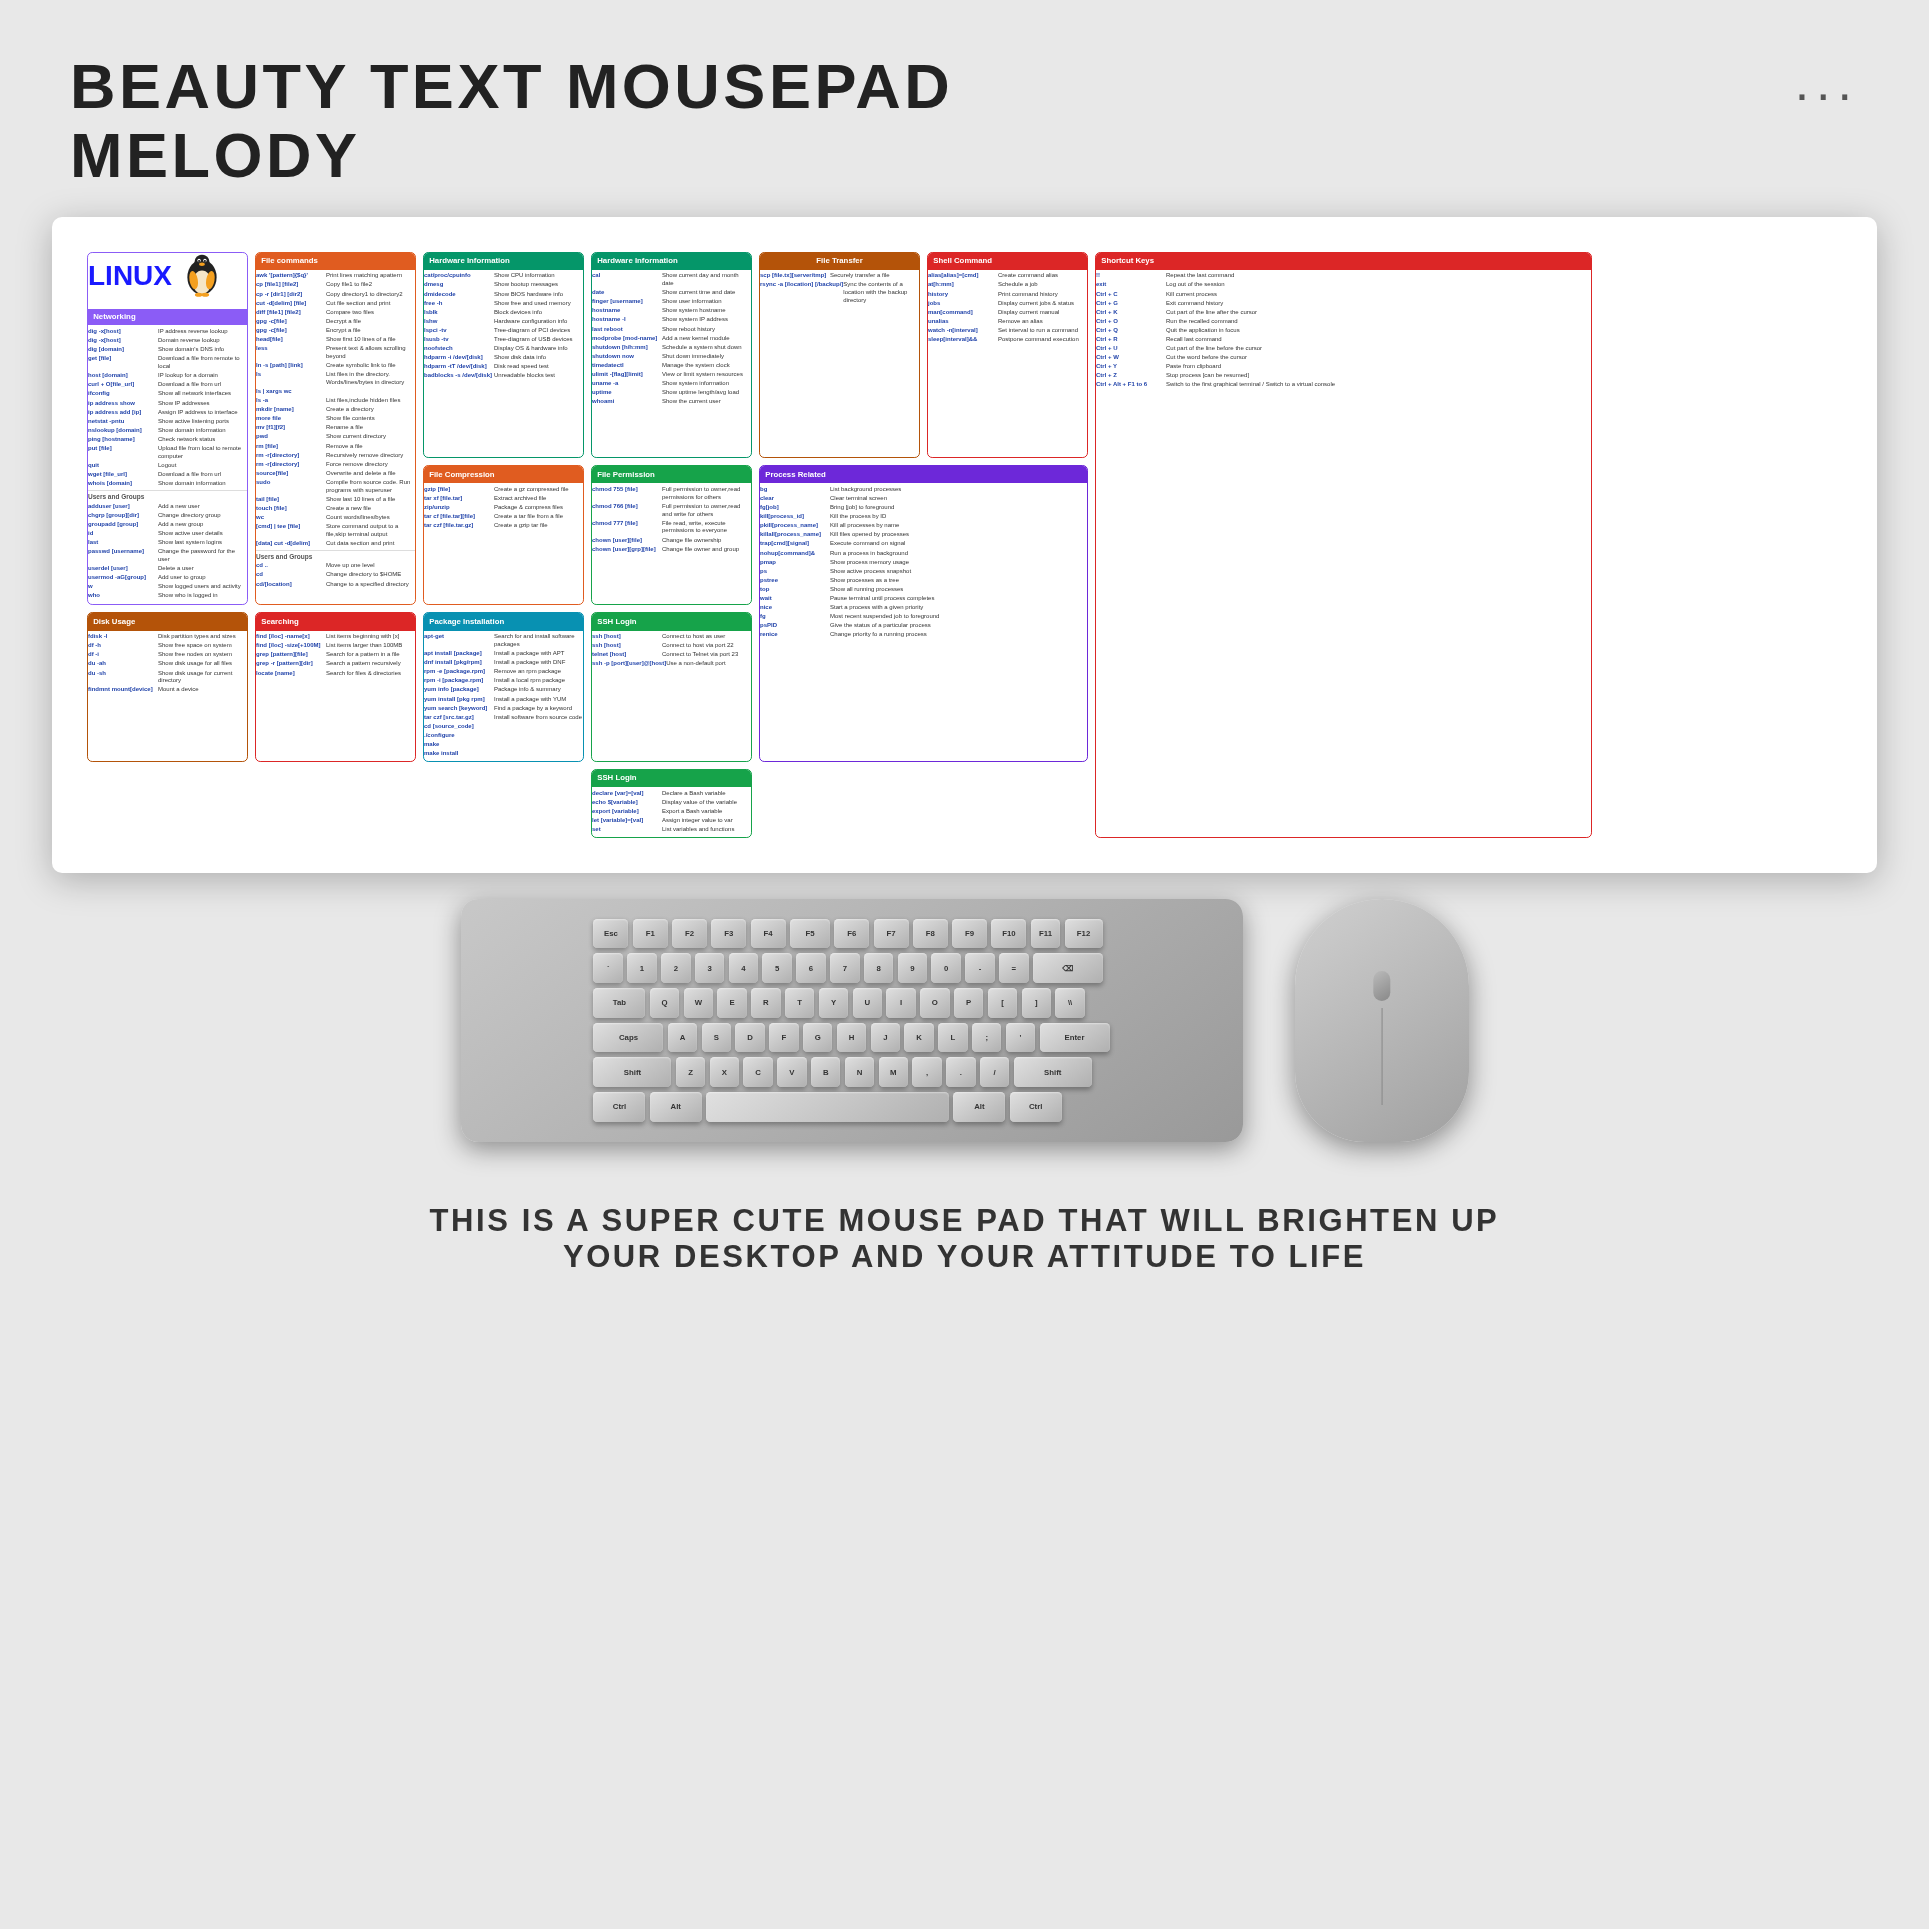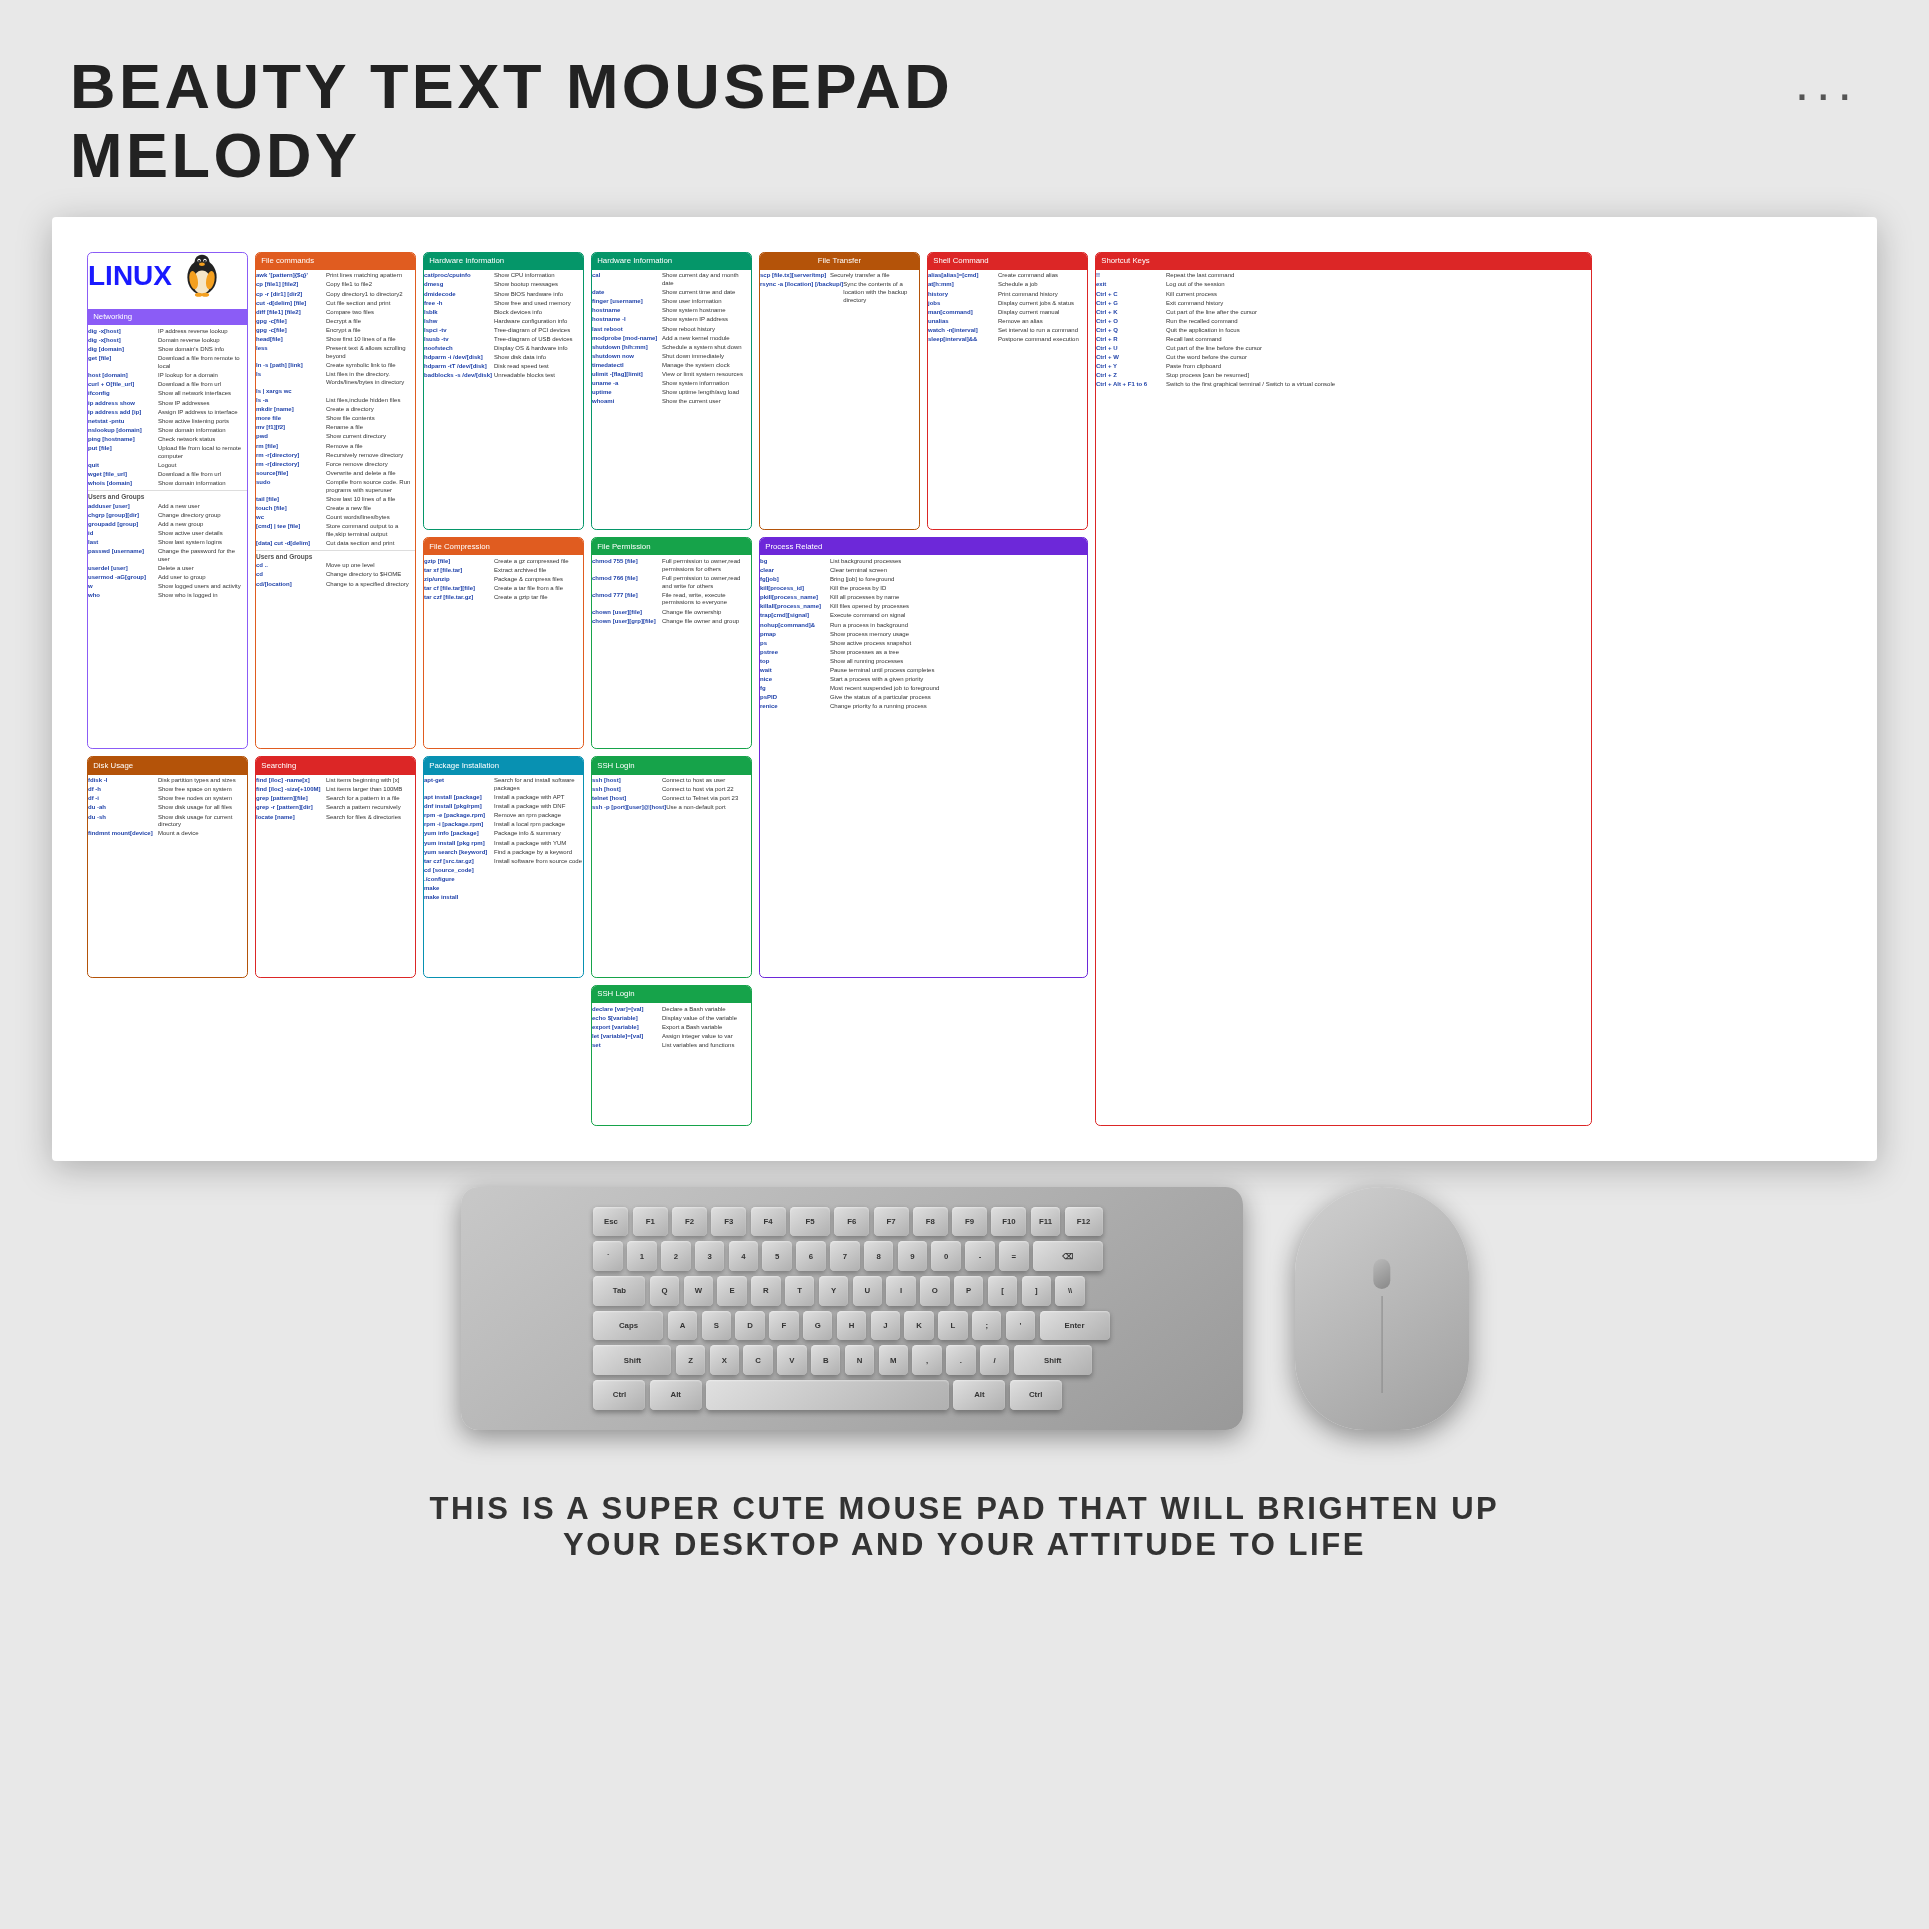--- a/index.html
+++ b/index.html
@@ -24,41 +24,41 @@
       line-height: 1.1;
     }
     .dots {
       font-size: 52px;
       color: #555;
       letter-spacing: 7px;
     }
     .mousepad-container {
       margin: 0 52px;
       background: white;
-      border-radius: 4px;
+      border-radius: 10px;
       padding: 35px;
       box-shadow: 0 7px 35px rgba(0,0,0,0.25);
-      height: 944px;
+      height: 656px;
       overflow: hidden;
     }
     .cheatsheet {
       display: grid;
       grid-template-columns: 161px 161px 161px 161px 161px 161px 161px 161px 161px;
       gap: 7px;
       height: 100%;
     }
     .section {
       border-radius: 5.2px;
       overflow: hidden;
       font-size: 6.5px;
       line-height: 1.3;
     }
     .section-header {
       padding: 3.5px 5.2px;
-      font-weight: normal;
+      font-weight: bold;
       font-size: 7.8px;
       color: white;
     }
     .cmd-row {
       display: flex;
       margin-bottom: 1.3px;
     }
     .cmd-name {
       color: #2244aa;
       font-weight: bold;

